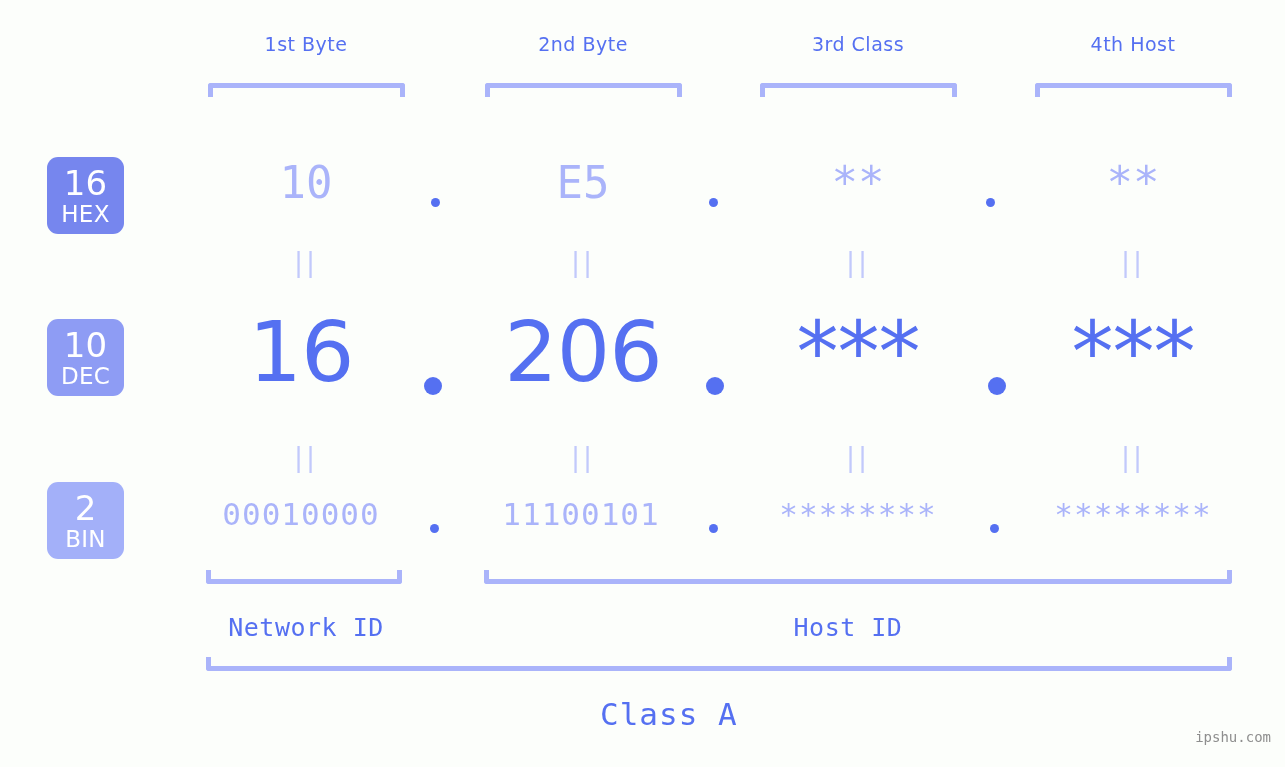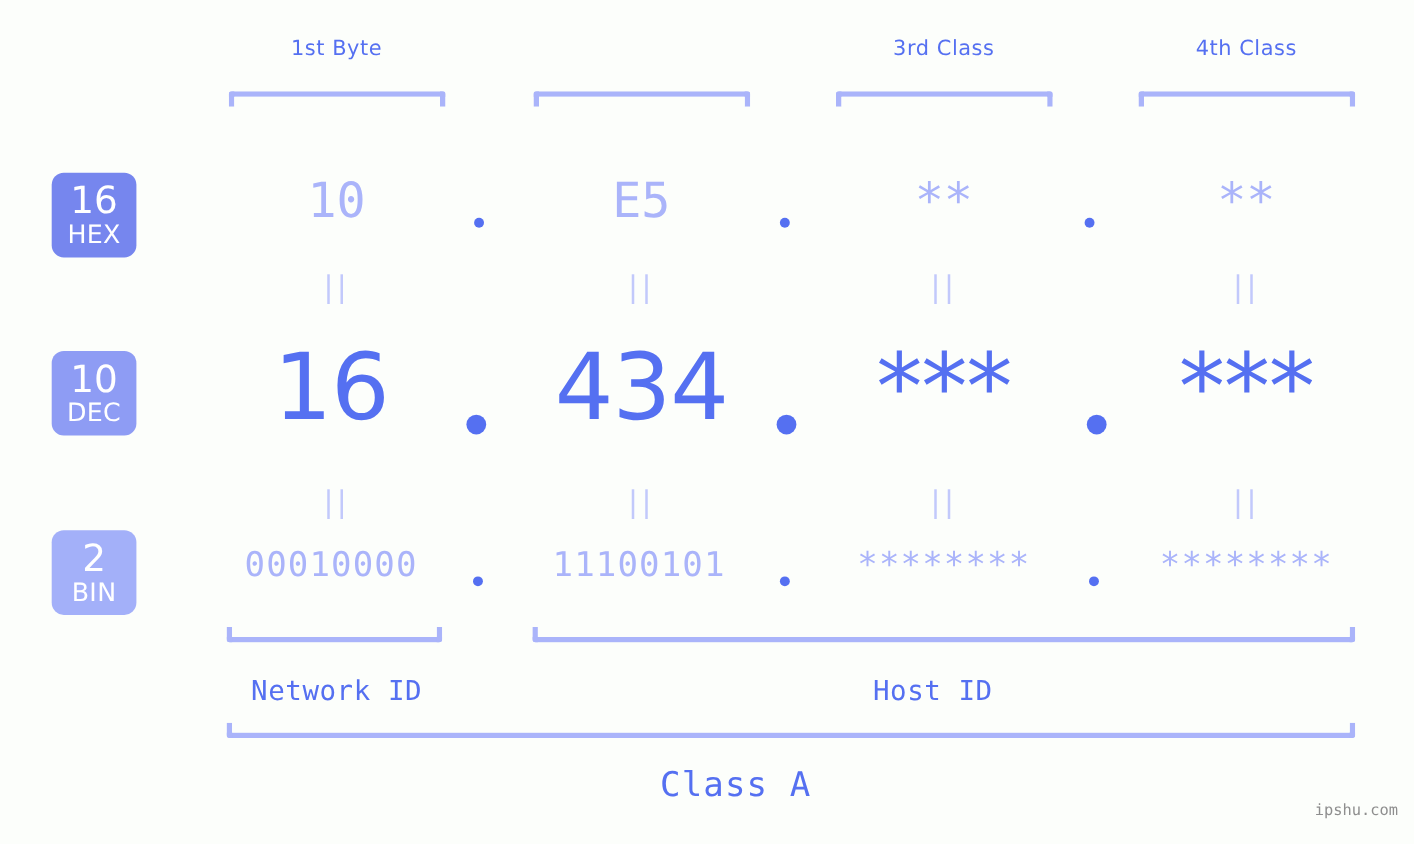--- a/index.html
+++ b/index.html
@@ -170,22 +170,23 @@
     color: #8e8e8e;
     letter-spacing: 0px;
   }
 </style>
 </head>
 <body>
 
 <div id="stage">
 
   <div class="byte-header" style="left:186px;">1st Byte</div>
+  <div class="byte-header" style="left:463px;">2nd Byte</div>
   <div class="byte-header" style="left:738px;">3rd Class</div>
-  <div class="byte-header" style="left:1013px;">4th Class</div>
+  <div class="byte-header" style="left:1013px;">4th Host</div>
 
   <div class="bracket-down" style="left:208px; top:83px; width:197px;"></div>
   <div class="bracket-down" style="left:485px; top:83px; width:197px;"></div>
   <div class="bracket-down" style="left:760px; top:83px; width:197px;"></div>
   <div class="bracket-down" style="left:1035px; top:83px; width:197px;"></div>
 
   <div class="badge" id="badge-hex">
     <span class="num">16</span>
     <span class="sys">HEX</span>
   </div>
@@ -209,21 +210,21 @@
   </div>
 
   <div class="eq" style="left:294px; top:248px;">||</div>
   <div class="eq" style="left:571px; top:248px;">||</div>
   <div class="eq" style="left:846px; top:248px;">||</div>
   <div class="eq" style="left:1121px; top:248px;">||</div>
 
   <div class="row-dec">
     <div class="cell" style="left:181px;">16</div>
     <div class="dot dot-big" style="left:424px; top:377px;"></div>
-    <div class="cell" style="left:463px;">434</div>
+    <div class="cell" style="left:463px;">206</div>
     <div class="dot dot-big" style="left:706px; top:377px;"></div>
     <div class="cell" style="left:738px;">***</div>
     <div class="dot dot-big" style="left:988px; top:377px;"></div>
     <div class="cell" style="left:1013px;">***</div>
   </div>
 
   <div class="eq" style="left:294px; top:443px;">||</div>
   <div class="eq" style="left:571px; top:443px;">||</div>
   <div class="eq" style="left:846px; top:443px;">||</div>
   <div class="eq" style="left:1121px; top:443px;">||</div>

